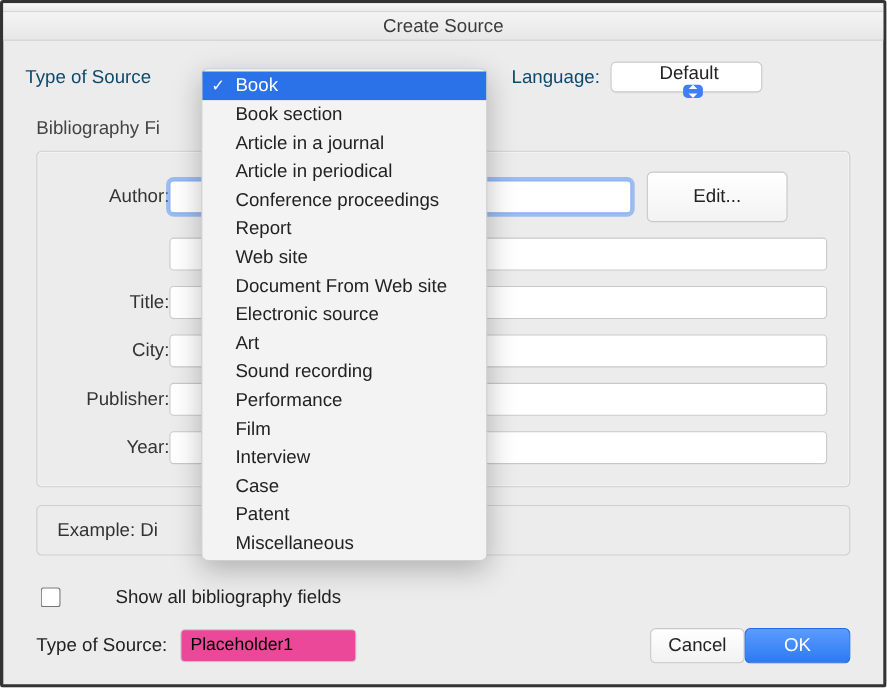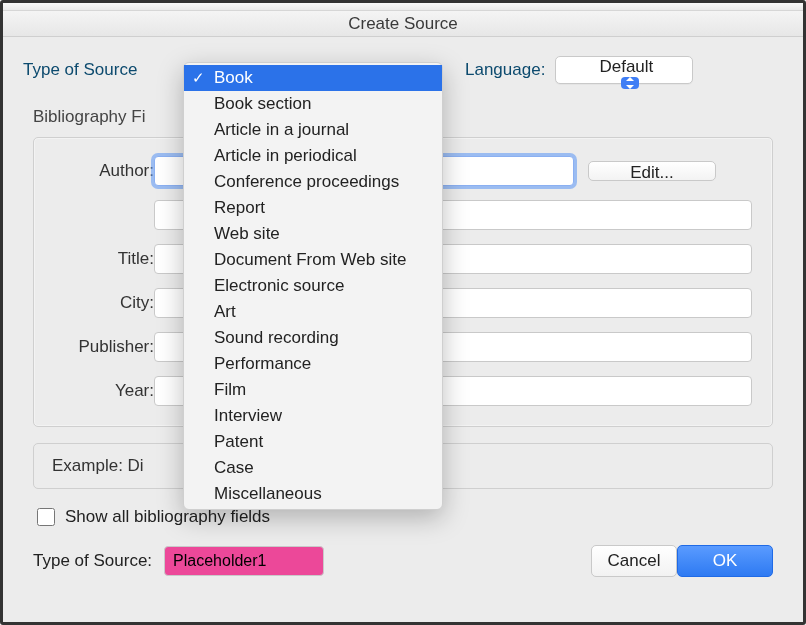--- a/index.html
+++ b/index.html
@@ -110,41 +110,42 @@
     padding: 0 8px;
     font-size: 16px;
   }
   .row input.focus-ring {
     outline: none;
     border: 1px solid #8bb0f2;
     box-shadow: 0 0 0 3px rgba(90,150,246,.55);
   }
   .edit-btn {
     width: 128px;
-    height: 20px;
+    height: 46px;
     margin-left: 14px;
     background: linear-gradient(#ffffff,#f3f3f3);
     border: 1px solid #c9c9c9;
     border-radius: 5px;
     font-size: 17px;
     color: #222;
     cursor: default;
   }
   .spacer-row { height: 30px; margin-bottom: 14px; }
   .example-row {
     margin: 16px 10px 0 10px;
     border: 1px solid #cfcfcf;
     border-radius: 5px;
     padding: 12px 18px;
     color: #333;
   }
   .checkbox-row {
-    margin: 16px 10px 0 10px;
-    display: flex;
-    align-items: center;
+    margin: 26px 10px 0 10px;
+    display: flex;
+    align-items: center;
+    gap: 40px;
   }
   .checkbox-row input { width:18px; height:18px; margin-right:10px; }
   .bottom-row {
     margin: 16px 10px 0 10px;
     display: flex;
     align-items: center;
   }
   .bottom-row .blabel { margin-right: 12px; }
   .bottom-row input[type=text] {
     width: 160px;
@@ -315,22 +316,22 @@
       <div class="item">
         <span>Performance</span>
       </div>
       <div class="item">
         <span>Film</span>
       </div>
       <div class="item">
         <span>Interview</span>
       </div>
       <div class="item">
+        <span>Case</span>
+      </div>
+      <div class="item">
         <span>Patent</span>
       </div>
       <div class="item">
-        <span>Case</span>
-      </div>
-      <div class="item">
         <span>Miscellaneous</span>
       </div>
     </div>
 </div>
 
 </body></html>

